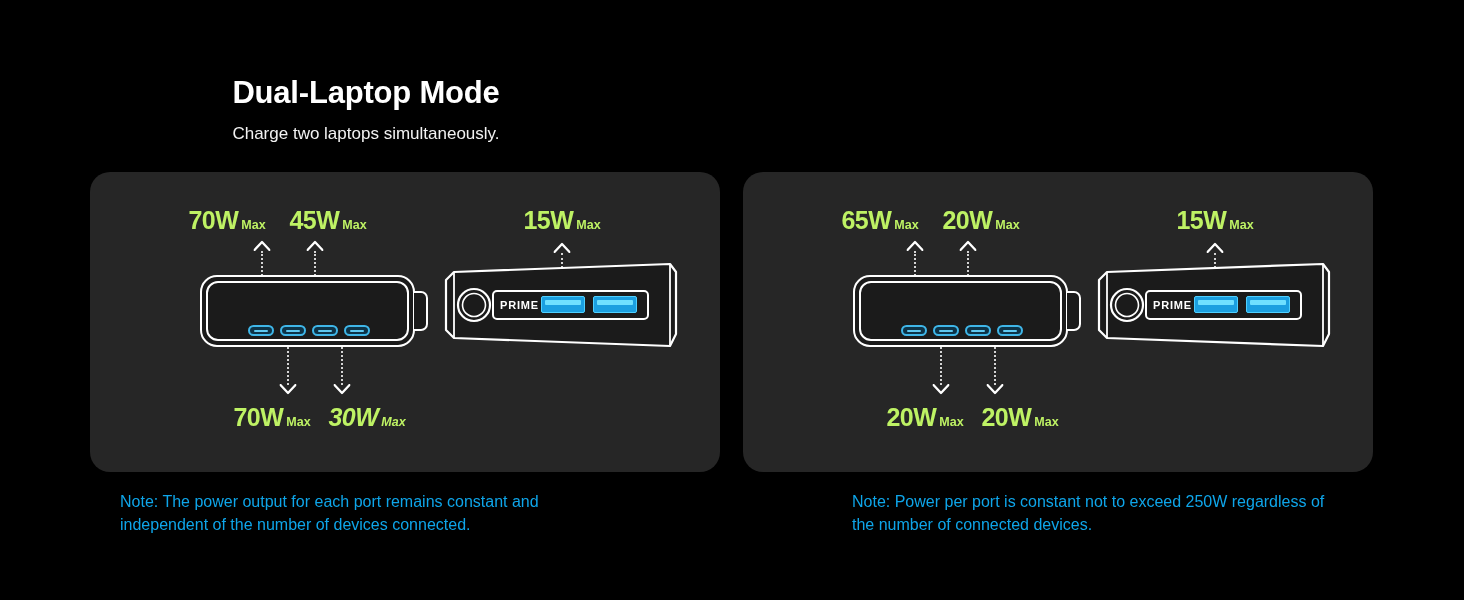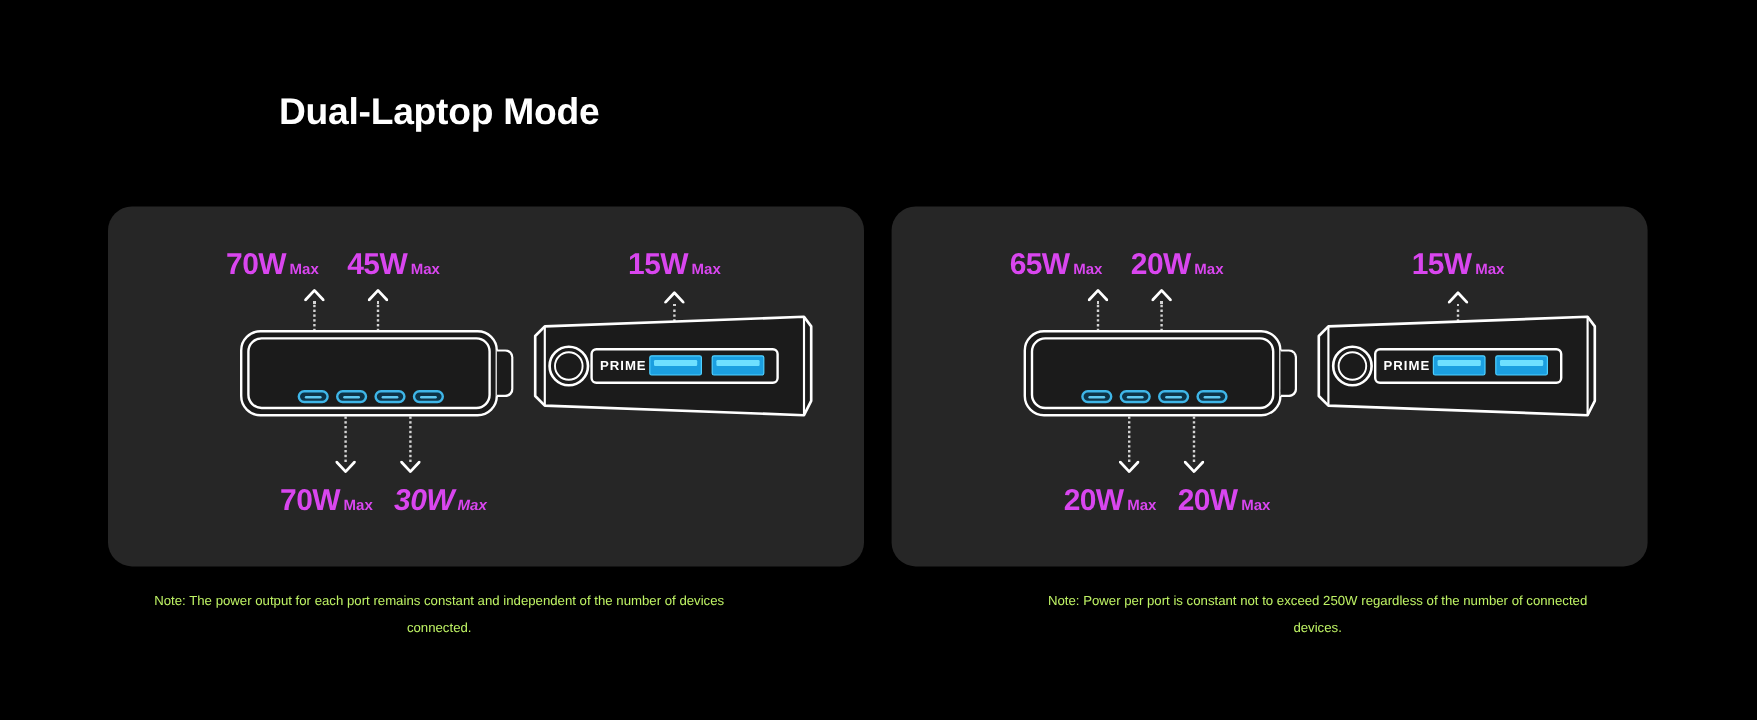--- a/index.html
+++ b/index.html
@@ -27,28 +27,28 @@
   .card{
     position:absolute; top:172px; height:300px;
     background:#262626; border-radius:20px;
   }
   .panel.left  .card{ left:90px;  right:12px; }
   .panel.right .card{ left:11px;  right:91px; }
 
   
   .note{
     position:absolute; left:0; right:0; top:490px;
-    text-align:center; font-size:11px; line-height:23px;
-    color:#bef264; padding:0 120px;
+    text-align:left; font-size:16px; line-height:23px;
+    color:#0ea5e9; padding:0 120px;
   }
 
   
   .wlabel{
     position:absolute; white-space:nowrap;
-    font-weight:bold; color:#d946ef;
+    font-weight:bold; color:#bef264;
     transform:translateX(-50%);
   }
   .wlabel .num{ font-size:25px; letter-spacing:-0.5px; }
   .wlabel .max{ font-size:12.5px; font-weight:bold; margin-left:3px; letter-spacing:0px; }
 
   
   .leader{
     position:absolute; width:0; border-left:2px dotted #d4d4d4;
     transform:translateX(-50%);
   }
@@ -106,20 +106,21 @@
   }
 </style>
 </head>
 <body>
 
 <div class="stage">
 
   <section class="panel left">
 
     <h2 class="p-title">Dual-Laptop Mode</h2>
+    <p class="p-sub">Charge two laptops simultaneously.</p>
 
     <div class="card">
 
       <div class="wlabel" style="left:137px; top:34px;">
         <span class="num">70W</span><span class="max">Max</span>
       </div>
       <div class="wlabel" style="left:238px; top:34px;">
         <span class="num">45W</span><span class="max">Max</span>
       </div>
 

